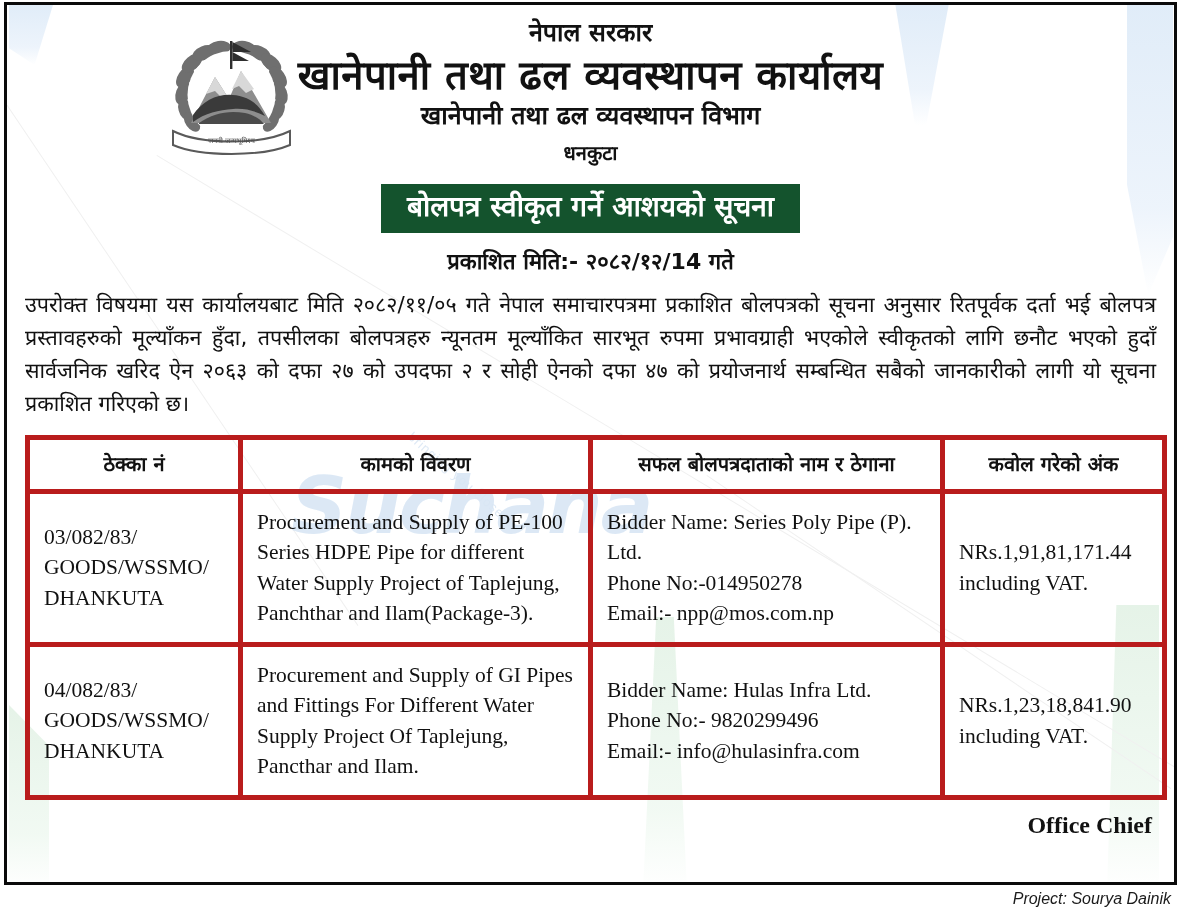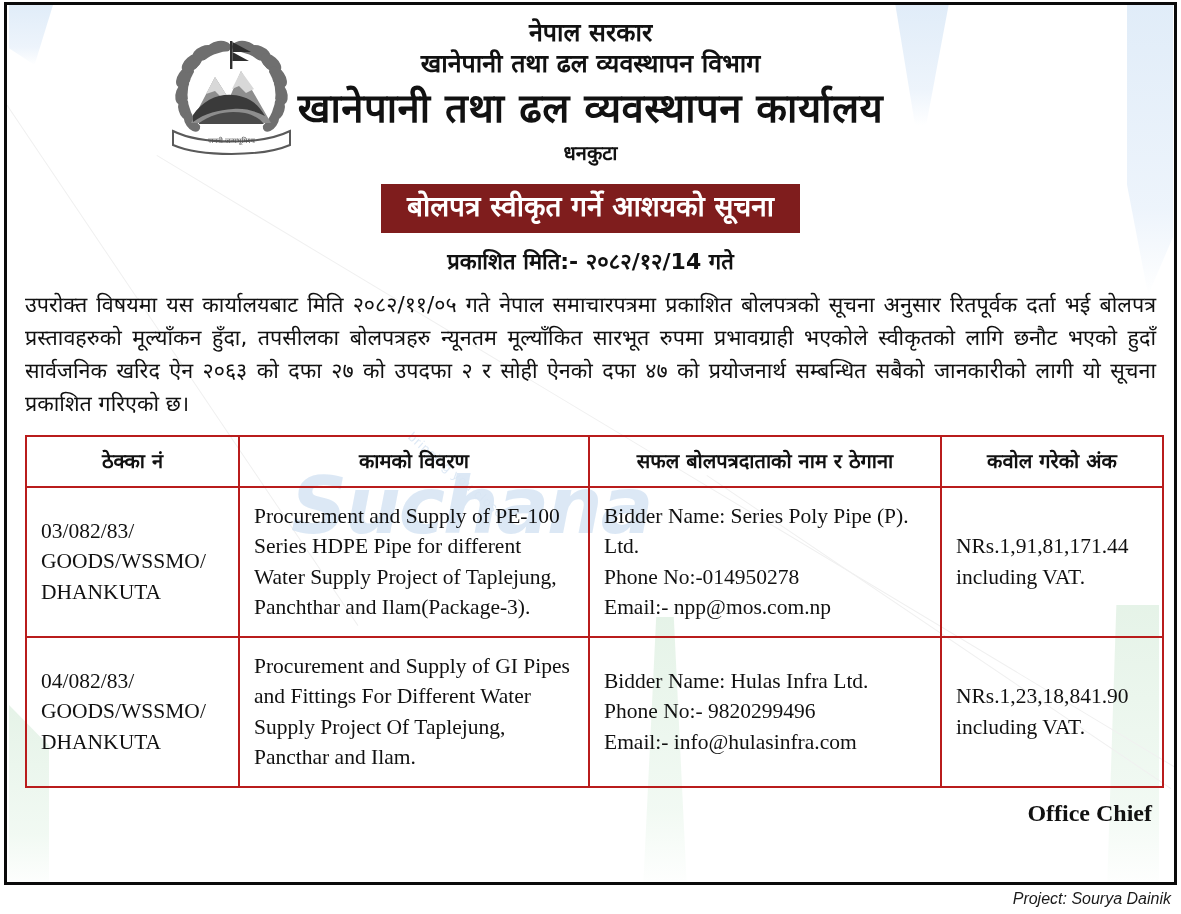--- a/index.html
+++ b/index.html
@@ -100,21 +100,21 @@
 
   
   #banner-wrap {
     text-align: center;
     margin-top: 16px;
     position: relative;
     z-index: 2;
   }
   #banner {
     display: inline-block;
-    background: #7f1d1d;
+    background: #14532d;
     color: #ffffff;
     padding: 7px 26px 10px 26px;
     font-size: 28px;
     font-weight: 700;
     line-height: 1.15;
   }
   #pubdate {
     text-align: center;
     margin-top: 12px;
     font-size: 22px;
@@ -140,21 +140,21 @@
     position: relative;
     z-index: 2;
     margin: 14px 18px 0 18px;
   }
   table {
     width: 100%;
     border-collapse: collapse;
     table-layout: fixed;
   }
   table, th, td {
-    border: 2px solid #b91c1c;
+    border: 5px solid #b91c1c;
   }
   th {
     font-family: "DejaVu Sans", "Liberation Sans", sans-serif;
     font-size: 20px;
     font-weight: 700;
     padding: 10px 6px 12px 6px;
     text-align: center;
     vertical-align: middle;
   }
   td {
@@ -248,22 +248,22 @@
         <path d="M73.4 15 L92 25 L73.4 25 L90 34 L73.4 34 Z" fill="#2e2e2e"></path>
       </g>
 
       <path d="M14 104 C42 118 103 118 131 104 L131 118 C103 130 42 130 14 118 Z" fill="#ffffff" stroke="#5a5a5a" stroke-width="2"></path>
       <text x="72.5" y="116" font-family="DejaVu Sans, sans-serif" font-size="7" fill="#4a4a4a" text-anchor="middle">जननी जन्मभूमिश्च</text>
     </svg>
   </div>
 
   <div id="header">
     <div class="np line-1">नेपाल सरकार</div>
+    <div class="np line-4">खानेपानी तथा ढल व्यवस्थापन कार्यालय</div>
     <div class="np line-3">खानेपानी तथा ढल व्यवस्थापन विभाग</div>
-    <div class="np line-4">खानेपानी तथा ढल व्यवस्थापन कार्यालय</div>
     <div class="np line-5">धनकुटा</div>
   </div>
 
   <div id="banner-wrap">
     <div id="banner" class="np">बोलपत्र स्वीकृत गर्ने आशयको सूचना</div>
   </div>
 
   <div id="pubdate" class="np">प्रकाशित मिति:- २०८२/१२/14 गते</div>
 
   <div id="body-para" class="np">उपरोक्त विषयमा यस कार्यालयबाट मिति २०८२/११/०५ गते नेपाल समाचारपत्रमा प्रकाशित बोलपत्रको सूचना अनुसार रितपूर्वक दर्ता भई बोलपत्र प्रस्तावहरुको मूल्याँकन हुँदा, तपसीलका बोलपत्रहरु न्यूनतम मूल्याँकित सारभूत रुपमा प्रभावग्राही भएकोले स्वीकृतको लागि छनौट भएको हुदाँ सार्वजनिक खरिद ऐन २०६३ को दफा २७ को उपदफा २ र सोही ऐनको दफा ४७ को प्रयोजनार्थ सम्बन्धित सबैको जानकारीको लागी यो सूचना प्रकाशित गरिएको छ।</div>

